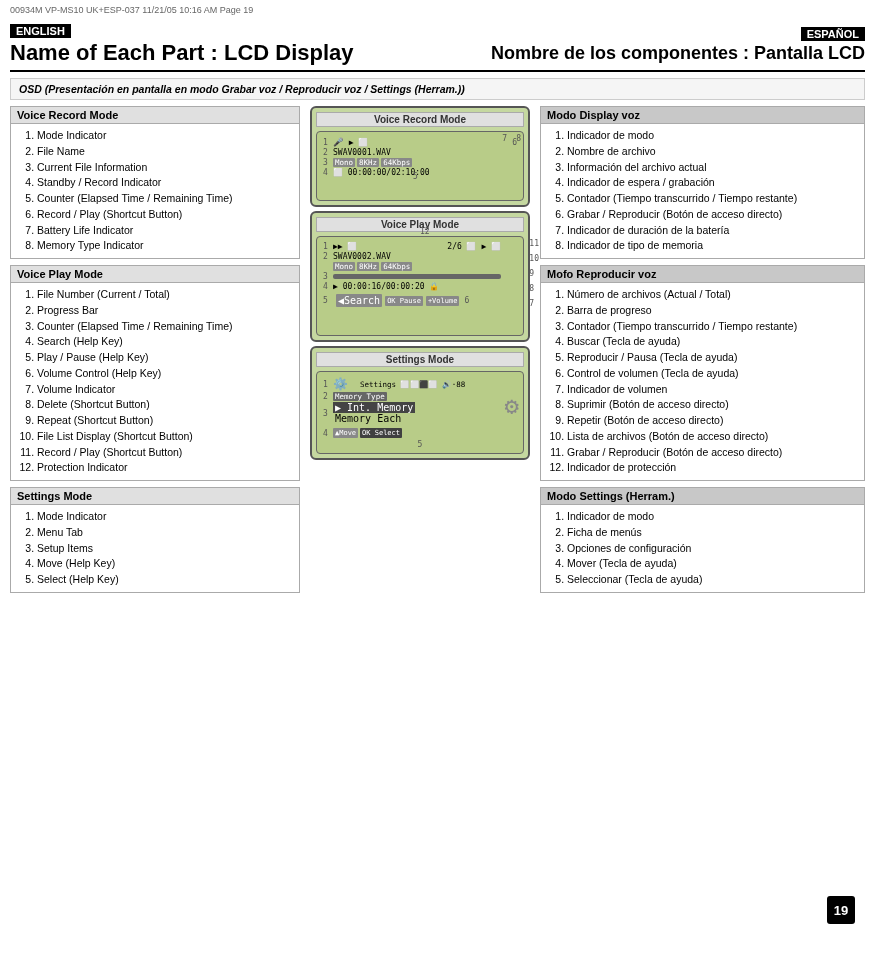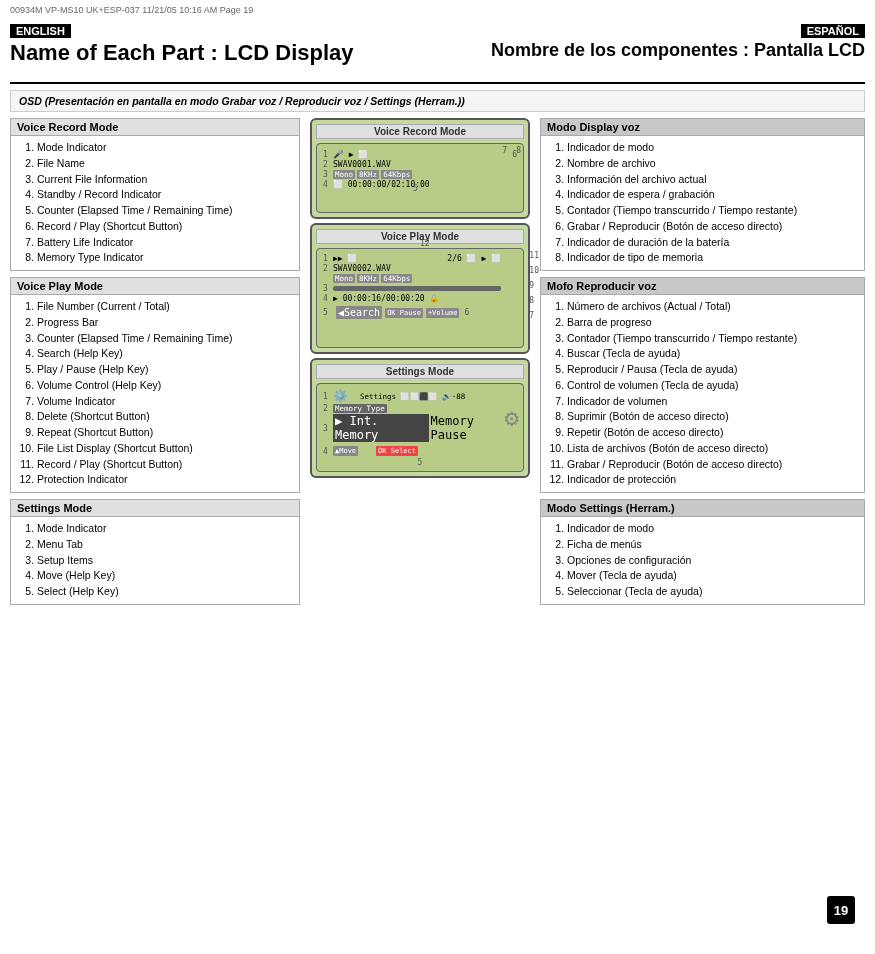--- a/index.html
+++ b/index.html
@@ -7,24 +7,24 @@
       font-family: Arial, sans-serif;
       font-size: 11px;
       background: #fff;
       width: 875px;
       min-height: 954px;
       position: relative;
       padding: 10px;
     }
     .page-header {
       display: flex;
-      align-items: flex-start;
+      align-items: center;
       margin-bottom: 6px;
       border-bottom: 2px solid #000;
-      padding-bottom: 16px;
+      padding-bottom: 4px;
     }
     .header-left {
       flex: 1;
     }
     .header-right {
       flex: 1;
       text-align: right;
     }
     .lang-badge {
       display: inline-block;
@@ -402,30 +402,30 @@
           <span class="lcd-num">1</span>
           <span class="gear-icon">⚙️</span>
           <span style="font-size:7.5px; margin-left:12px;">Settings  ⬜⬜⬛⬜ 🔊·88</span>
         </div>
         <div class="settings-row">
           <span class="lcd-num">2</span>
           <span style="font-size:7.5px; background:#666; color:#fff; padding:0 2px; border-radius:1px;">Memory Type</span>
         </div>
         <div class="settings-row">
           <span class="lcd-num">3</span>
-          <div style="display:flex; flex-direction:row; font-size:12px;">
+          <div style="display:flex; flex-direction:column; font-size:10px;">
             <span style="background:#444; color:#fff; padding:0 2px;">▶ Int. Memory</span>
-            <span style="padding:0 2px;">Memory Pause</span>
+            <span style="padding:0 2px;">Memory Each</span>
           </div>
           <span style="position:absolute; right:4px; top:20px; font-size:24px; color:#888;">⚙</span>
         </div>
         <div class="settings-row" style="margin-top:4px;">
           <span class="lcd-num">4</span>
           <span style="background:#888; color:#fff; font-size:7px; padding:1px 2px; border-radius:1px;">▲Move</span>
-          <span style="background:#ef4444; color:#fff; font-size:7px; padding:1px 2px; border-radius:1px; margin-left:18px;">OK Select</span>
+          <span style="background:#404040; color:#fff; font-size:7px; padding:1px 2px; border-radius:1px; margin-left:2px;">OK Select</span>
         </div>
         <div style="text-align:center; font-size:8px; color:#555; margin-top:2px;">
           <span>5</span>
         </div>
       </div>
     </div>
   </div>
 
   <div class="right-panel">
 

